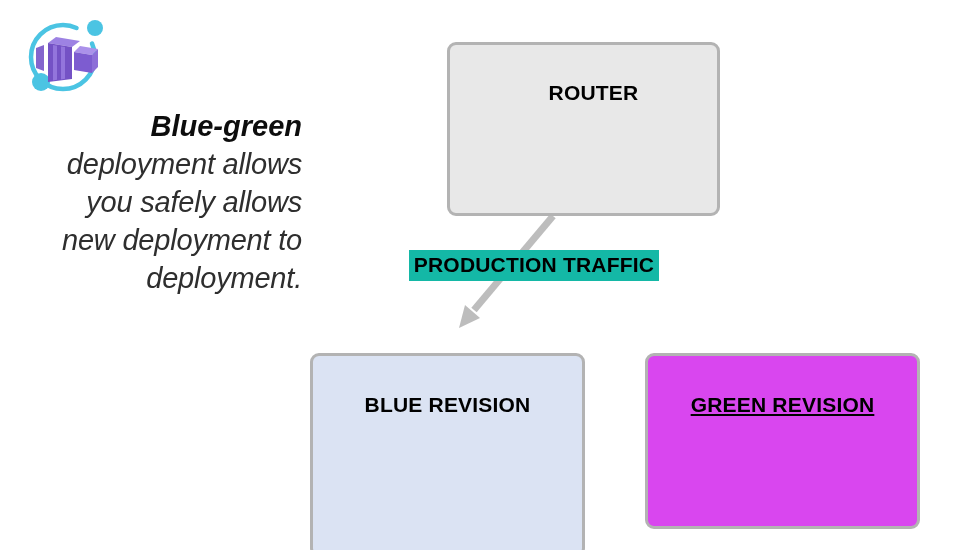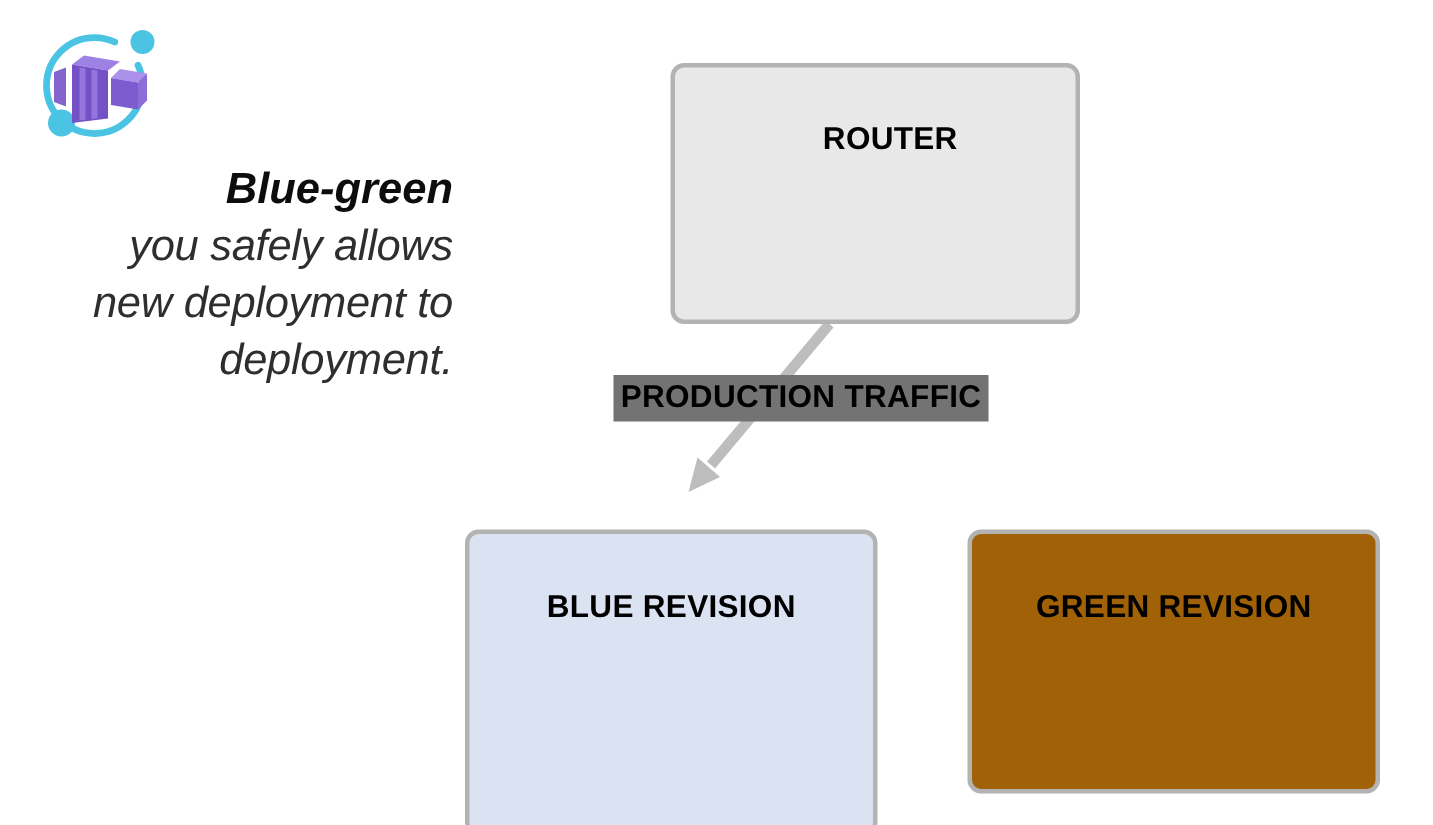--- a/index.html
+++ b/index.html
@@ -71,21 +71,21 @@
     pointer-events: none;
   }
 
   
   .traffic-label {
     position: absolute;
     left: 409px;
     top: 250px;
     width: 250px;
     padding: 3px 0 4px 0;
-    background: #737373;
+    background: #14b8a6;
     text-align: center;
     font-size: 21px;
     font-weight: 700;
     color: #000000;
     letter-spacing: 0.2px;
   }
 </style>
 </head>
 <body>
 
@@ -101,37 +101,38 @@
     <polygon points="24,27 48,31 48,63 24,66" fill="#7452c5"></polygon>
     <polygon points="29,29 33,29.7 33,63.8 29,64.4" fill="#9d82e3" opacity="0.75"></polygon>
     <polygon points="37,30.4 41,31.1 41,62.8 37,63.4" fill="#9d82e3" opacity="0.75"></polygon>
     <polygon points="50,36 56,30 74,33 68,39" fill="#ab91ea"></polygon>
     <polygon points="68,39 74,33 74,51 68,57" fill="#8d6ed8"></polygon>
     <polygon points="50,36 68,39 68,57 50,54" fill="#7d5cd0"></polygon>
   </svg>
 
   <div class="tagline">
     <div class="lead">Blue-green</div>
+    <div>deployment allows</div>
     <div>you safely allows</div>
     <div>new deployment to</div>
     <div>deployment.</div>
   </div>
 
   <svg class="arrow-layer" aria-hidden="true">
     <line x1="553" y1="216" x2="474" y2="310" stroke-width="7" stroke="#bdbdbd"></line>
     <polygon points="459,328 480,318 465,305" fill="#bdbdbd"></polygon>
   </svg>
 
   <div class="node node-router" style="background-color: rgb(232, 232, 232); border-color: rgb(179, 179, 179);">
     <span class="node-label">ROUTER</span>
   </div>
 
   <div class="traffic-label">PRODUCTION TRAFFIC</div>
 
   <div class="node node-blue" style="background-color: rgb(219, 227, 243); border-color: rgb(179, 179, 179);">
     <span class="node-label">BLUE REVISION</span>
   </div>
 
-  <div class="node node-green" style="background-color: #a16207; border-color: rgb(179, 179, 179);">
+  <div class="node node-green" style="background-color: #d946ef; border-color: rgb(179, 179, 179); text-decoration: underline;">
     <span class="node-label">GREEN REVISION</span>
   </div>
 
 </div>
 
 </body></html>

